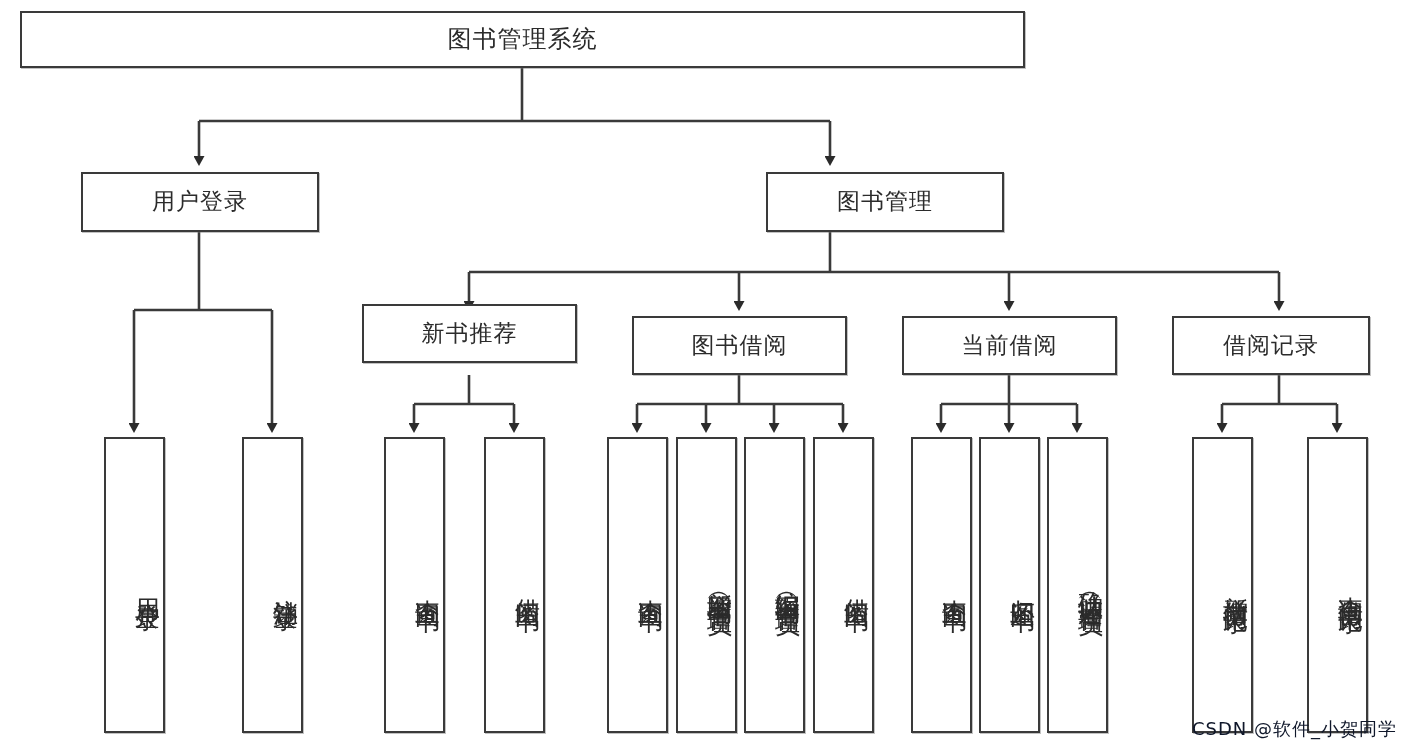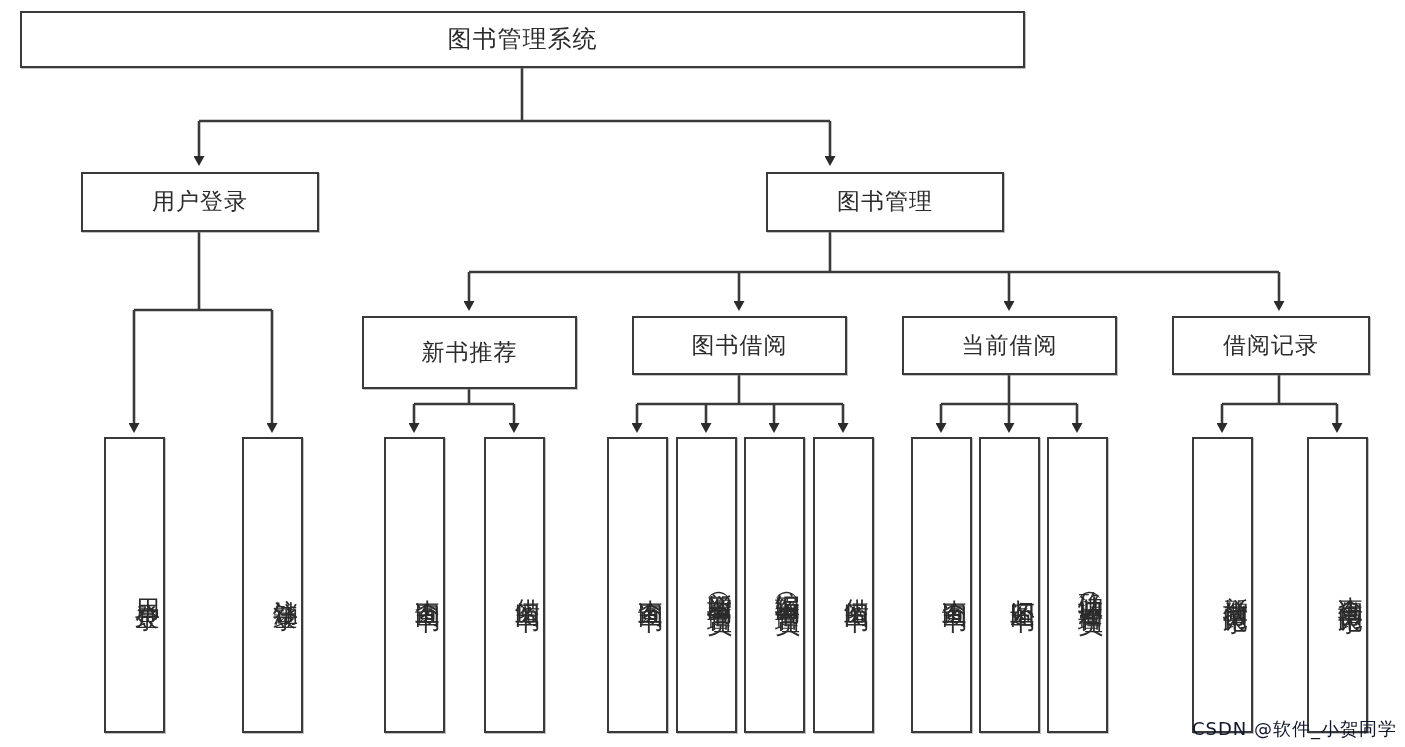--- a/index.html
+++ b/index.html
@@ -132,21 +132,21 @@
     <span>图书管理系统</span>
   </div>
 
   <div class="node node-h" style="left:81px; top:172px; width:238px; height:60px;">
     <span>用户登录</span>
   </div>
   <div class="node node-h" style="left:734px; top:172px; width:238px; height:60px;margin-left:32px;">
     <span>图书管理</span>
   </div>
 
-  <div class="node node-h" style="left:362px; top:316px; width:215px; height:73px;">
+  <div class="node node-h" style="left:362px; top:304px; width:215px; height:59px;">
     <span>新书推荐</span>
   </div>
   <div class="node node-h" style="left:632px; top:316px; width:215px; height:59px;">
     <span>图书借阅</span>
   </div>
   <div class="node node-h" style="left:902px; top:316px; width:215px; height:59px;">
     <span>当前借阅</span>
   </div>
   <div class="node node-h" style="left:1172px; top:316px; width:198px; height:59px;">
     <span>借阅记录</span>

